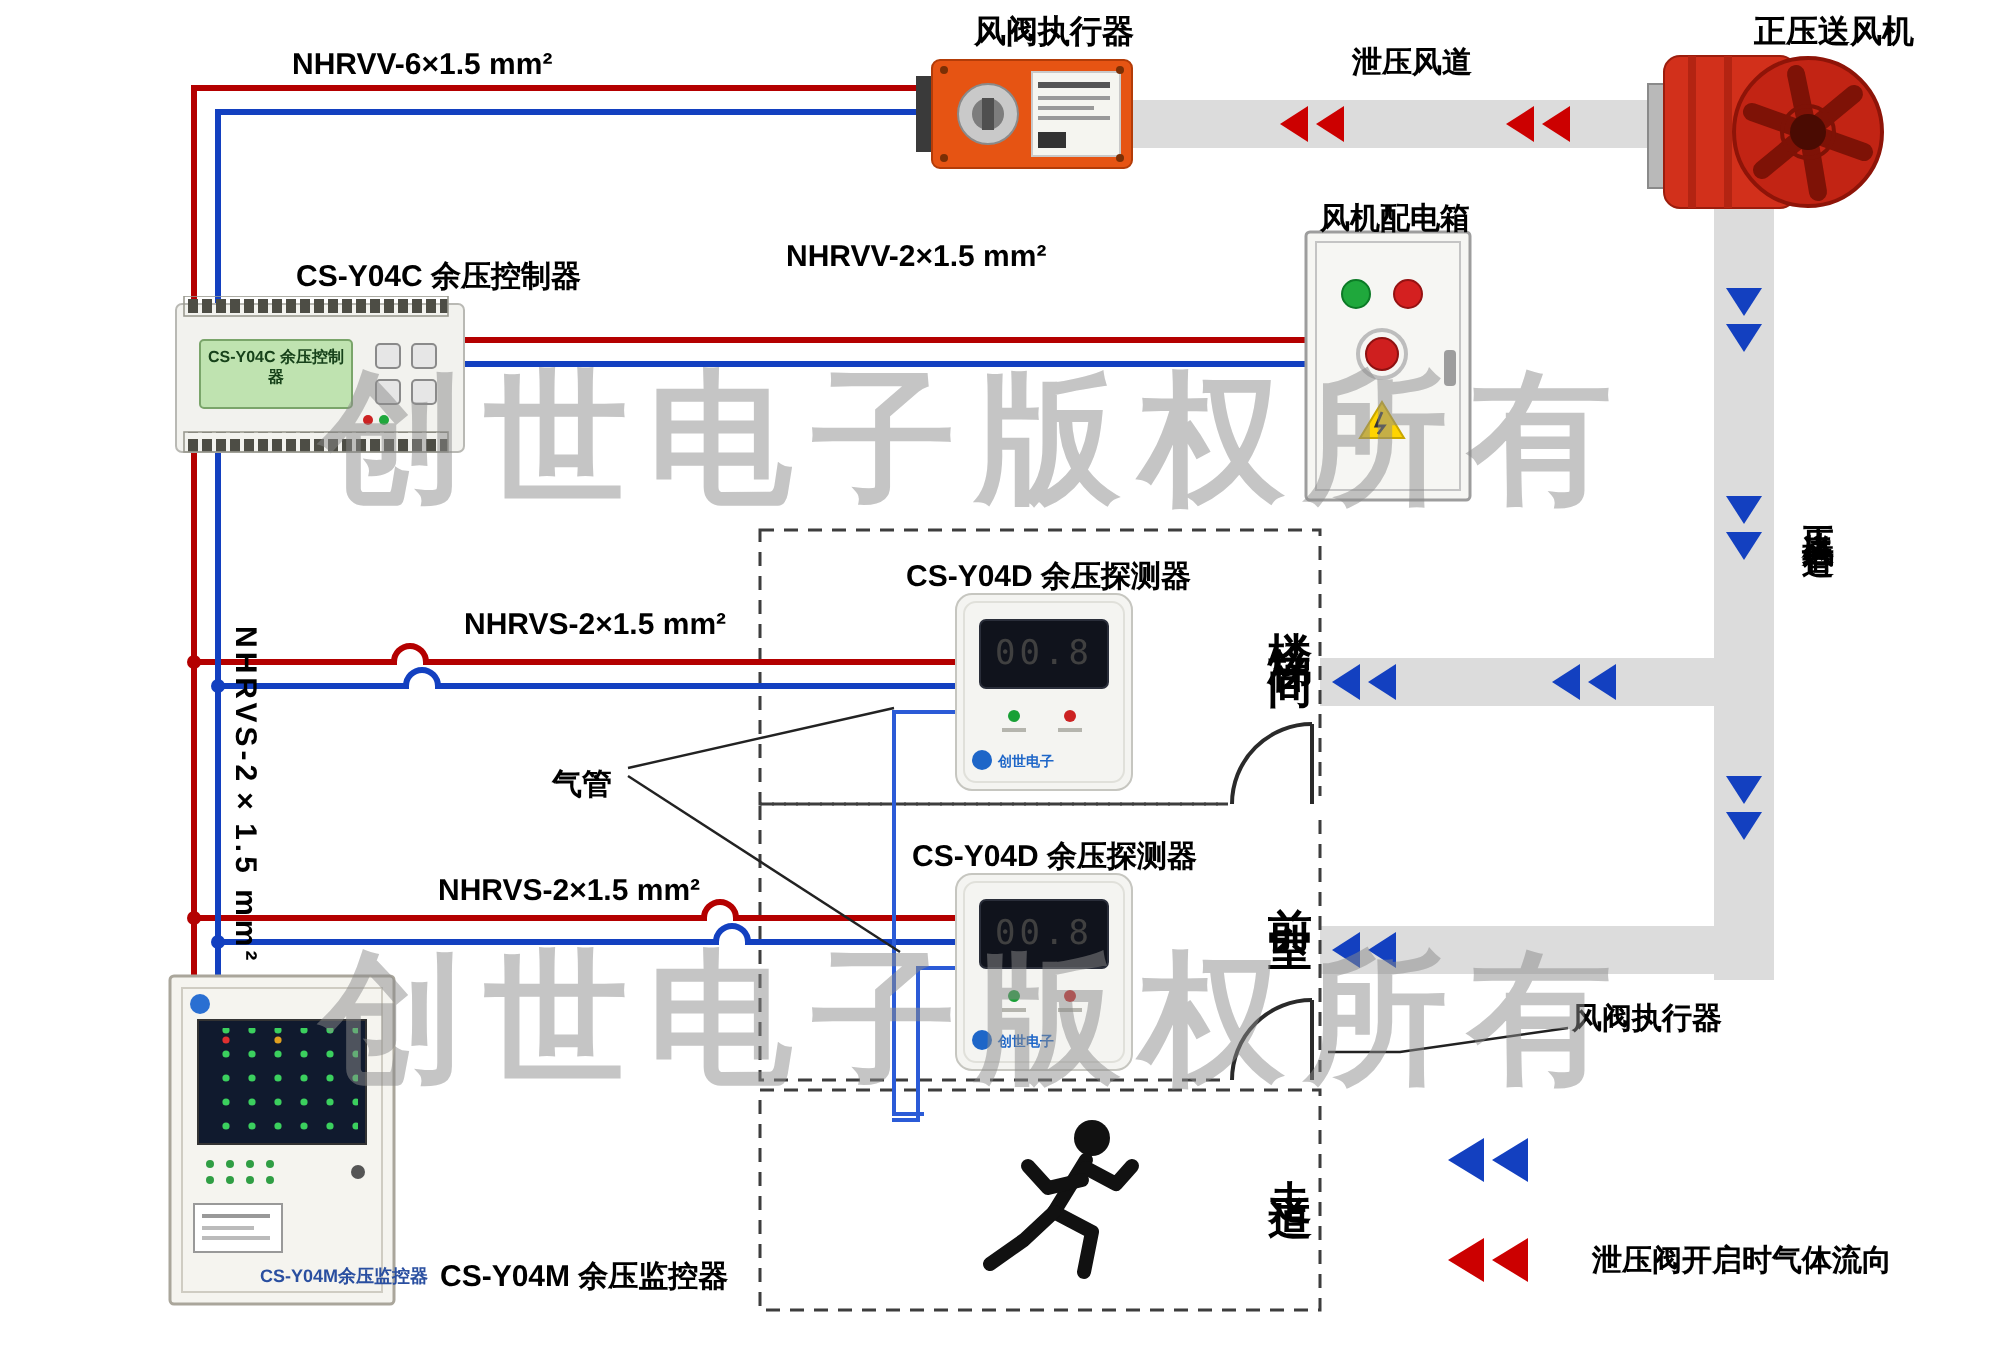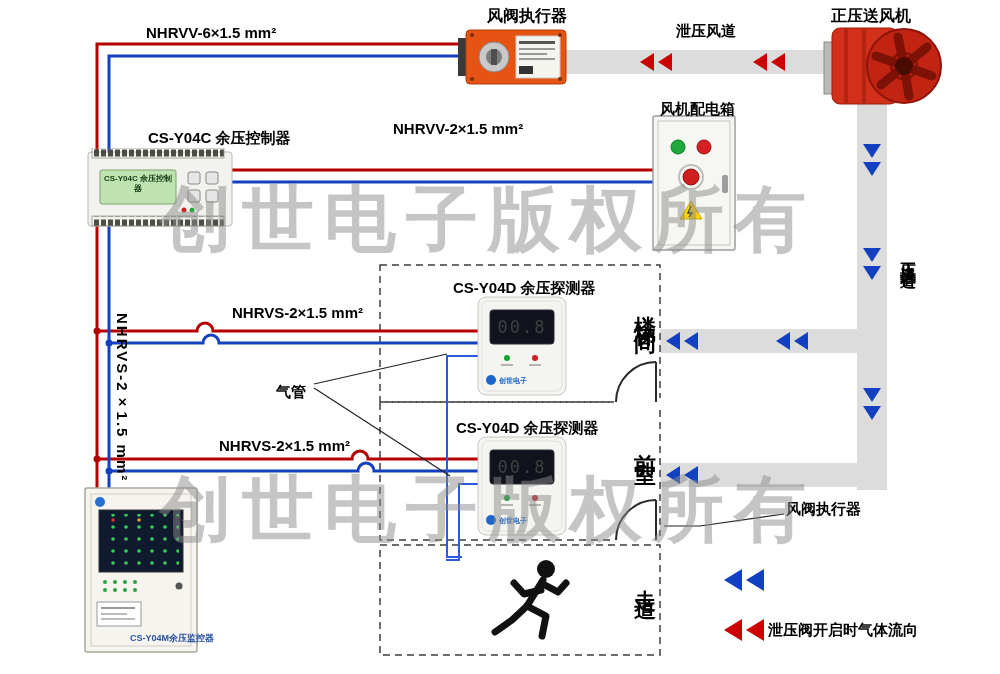--- a/index.html
+++ b/index.html
@@ -259,35 +259,36 @@
       <rect x="18" y="121" width="34" height="2" fill="#999"></rect>
       <rect x="18" y="127" width="26" height="2" fill="#bbb"></rect>
       <rect x="18" y="132" width="34" height="2" fill="#bbb"></rect>
     </svg>
     <div class="ovl cabname" style="left:8px;top:146px;width:100px;padding-left:31px;">CS-Y04M余压监控器</div>
   </div>
 
   <div class="lbl f16" style="left:487px;top:6px;">风阀执行器</div>
   <div class="lbl f15" style="left:146px;top:24px;">NHRVV-6×1.5 mm²</div>
   <div class="lbl f15" style="left:676px;top:22px;">泄压风道</div>
-  <div class="lbl f16" style="left:831px;top:6px;">正压送风机</div>
+  <div class="lbl f16" style="left:877px;top:6px;">正压送风机</div>
   <div class="lbl f15" style="left:660px;top:100px;">风机配电箱</div>
   <div class="lbl f15" style="left:148px;top:129px;">CS-Y04C 余压控制器</div>
   <div class="lbl f15" style="left:393px;top:120px;">NHRVV-2×1.5 mm²</div>
   <div class="lbl f15" style="left:453px;top:279px;">CS-Y04D 余压探测器</div>
   <div class="lbl f15" style="left:456px;top:419px;">CS-Y04D 余压探测器</div>
   <div class="lbl f15" style="left:232px;top:304px;">NHRVS-2×1.5 mm²</div>
   <div class="lbl f15" style="left:219px;top:437px;">NHRVS-2×1.5 mm²</div>
   <div class="lbl f15 vert" style="left:114px;top:313px;">NHRVS-2×1.5 mm²</div>
   <div class="lbl f15" style="left:276px;top:383px;">气管</div>
   <div class="lbl f15" style="left:786px;top:500px;">风阀执行器</div>
   <div class="lbl f16 vert" style="left:897px;top:250px;">正压送风管道</div>
+  <div class="lbl f15" style="left:220px;top:629px;">CS-Y04M 余压监控器</div>
 
   <div class="lbl room" style="left:630px;top:298px;">楼梯间</div>
   <div class="lbl room" style="left:630px;top:436px;">前室</div>
   <div class="lbl room" style="left:630px;top:572px;">走道</div>
 
-  <div class="lbl f15" style="left:768px;top:621px;">泄压阀开启时气体流向</div>
+  <div class="lbl f15" style="left:796px;top:621px;">泄压阀开启时气体流向</div>
 
   <div class="wm" style="left:160px;top:172px;">创世电子版权所有</div>
   <div class="wm" style="left:160px;top:462px;">创世电子版权所有</div>
 
 </div>
 
 </body></html>

